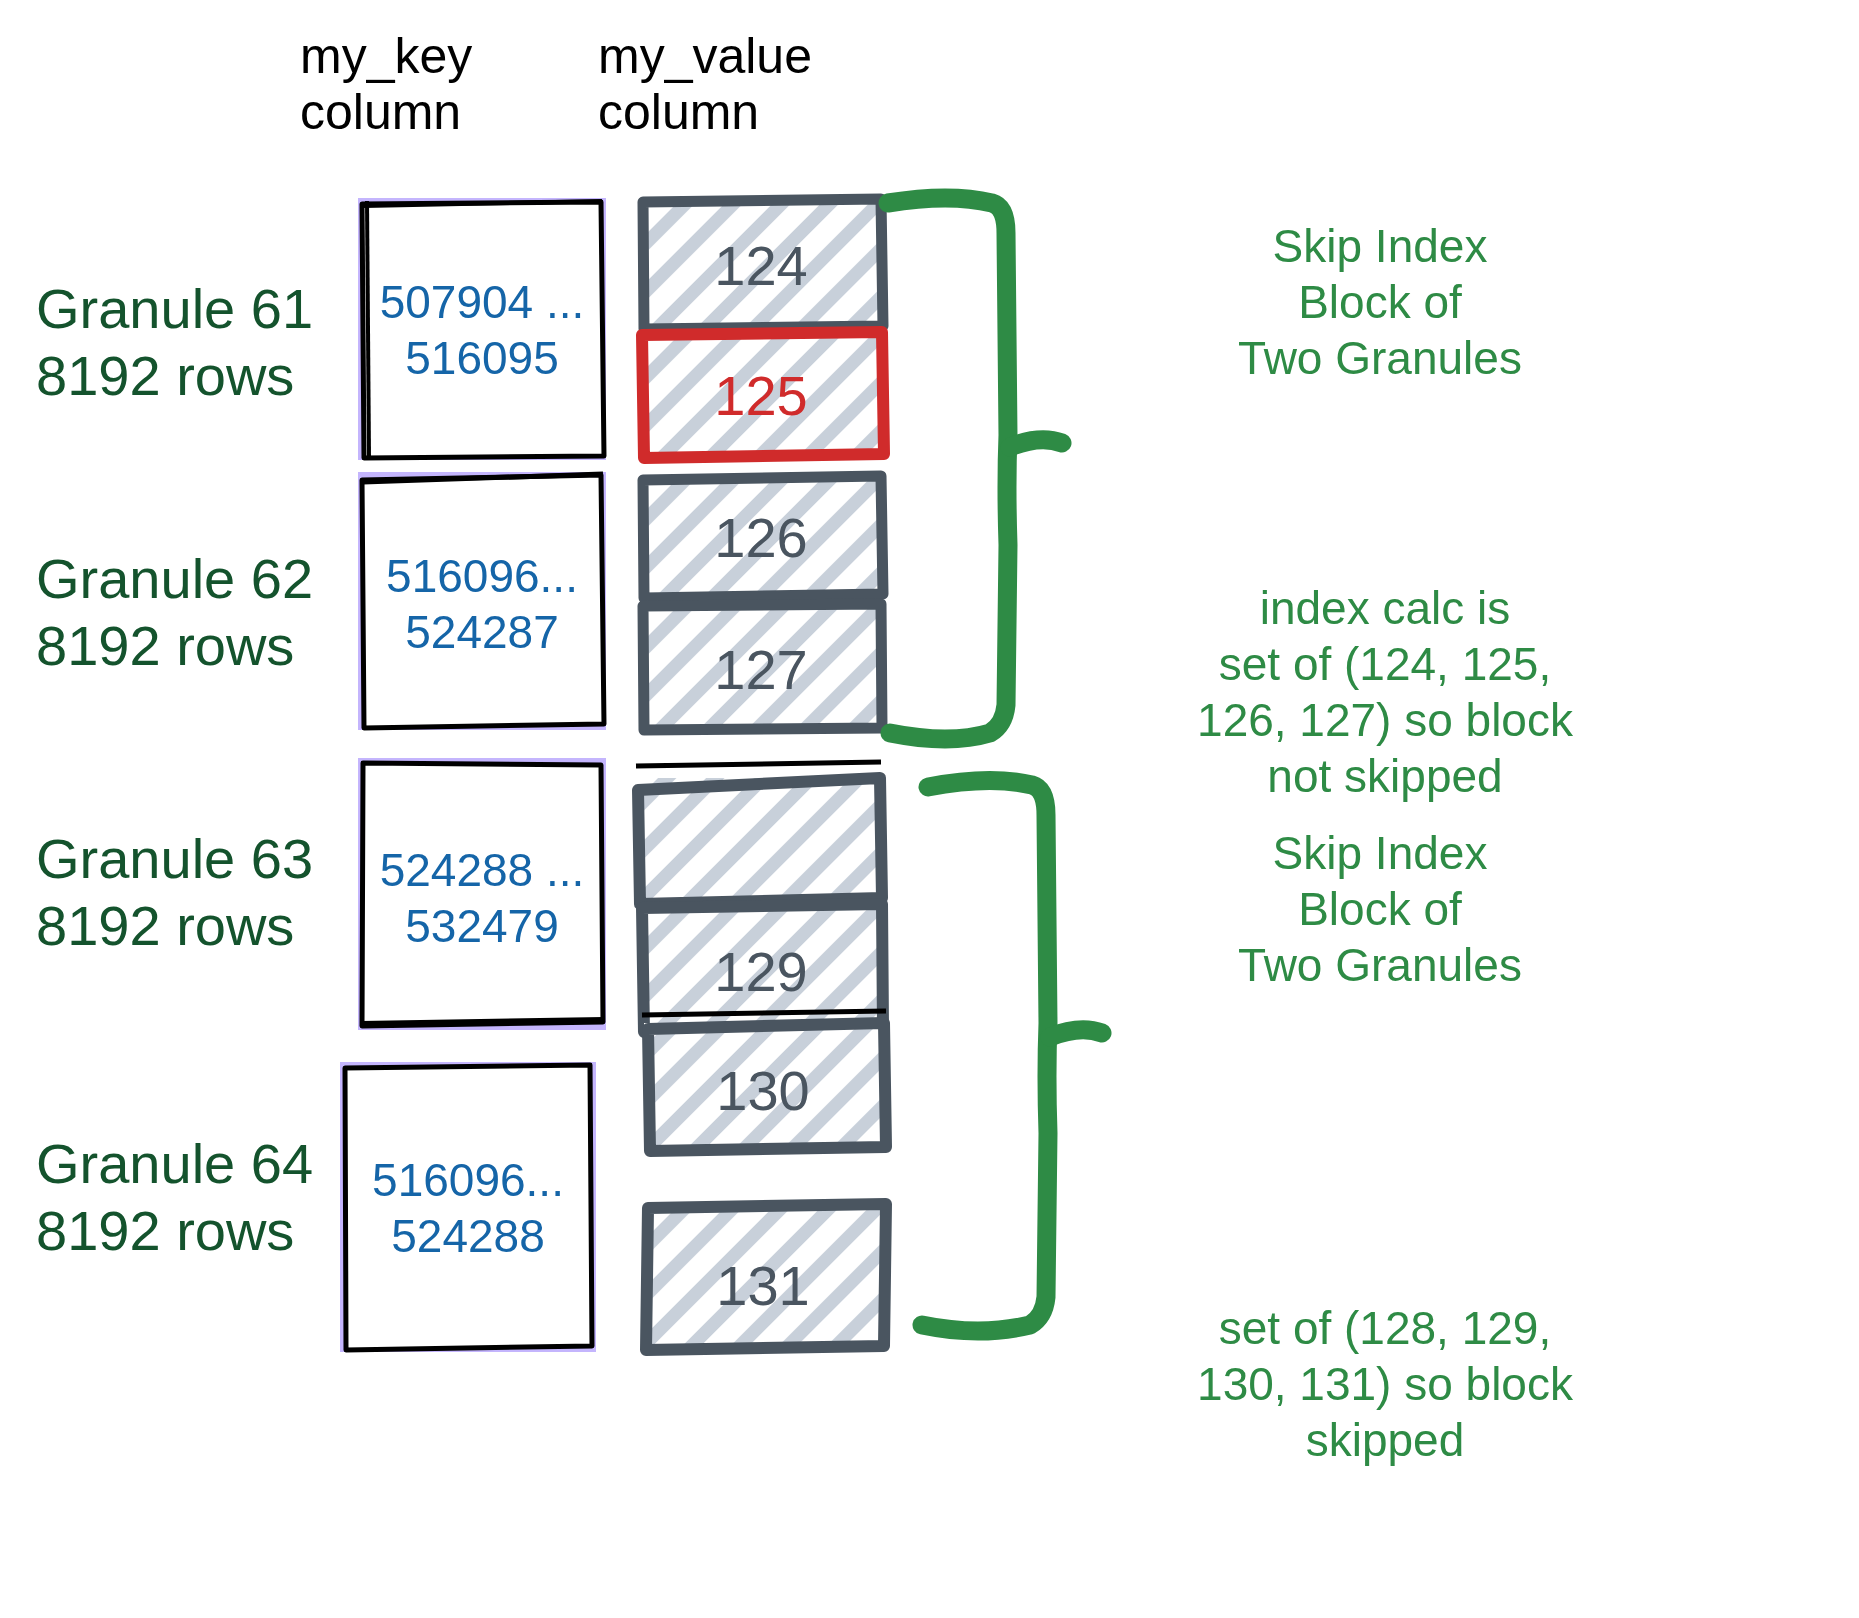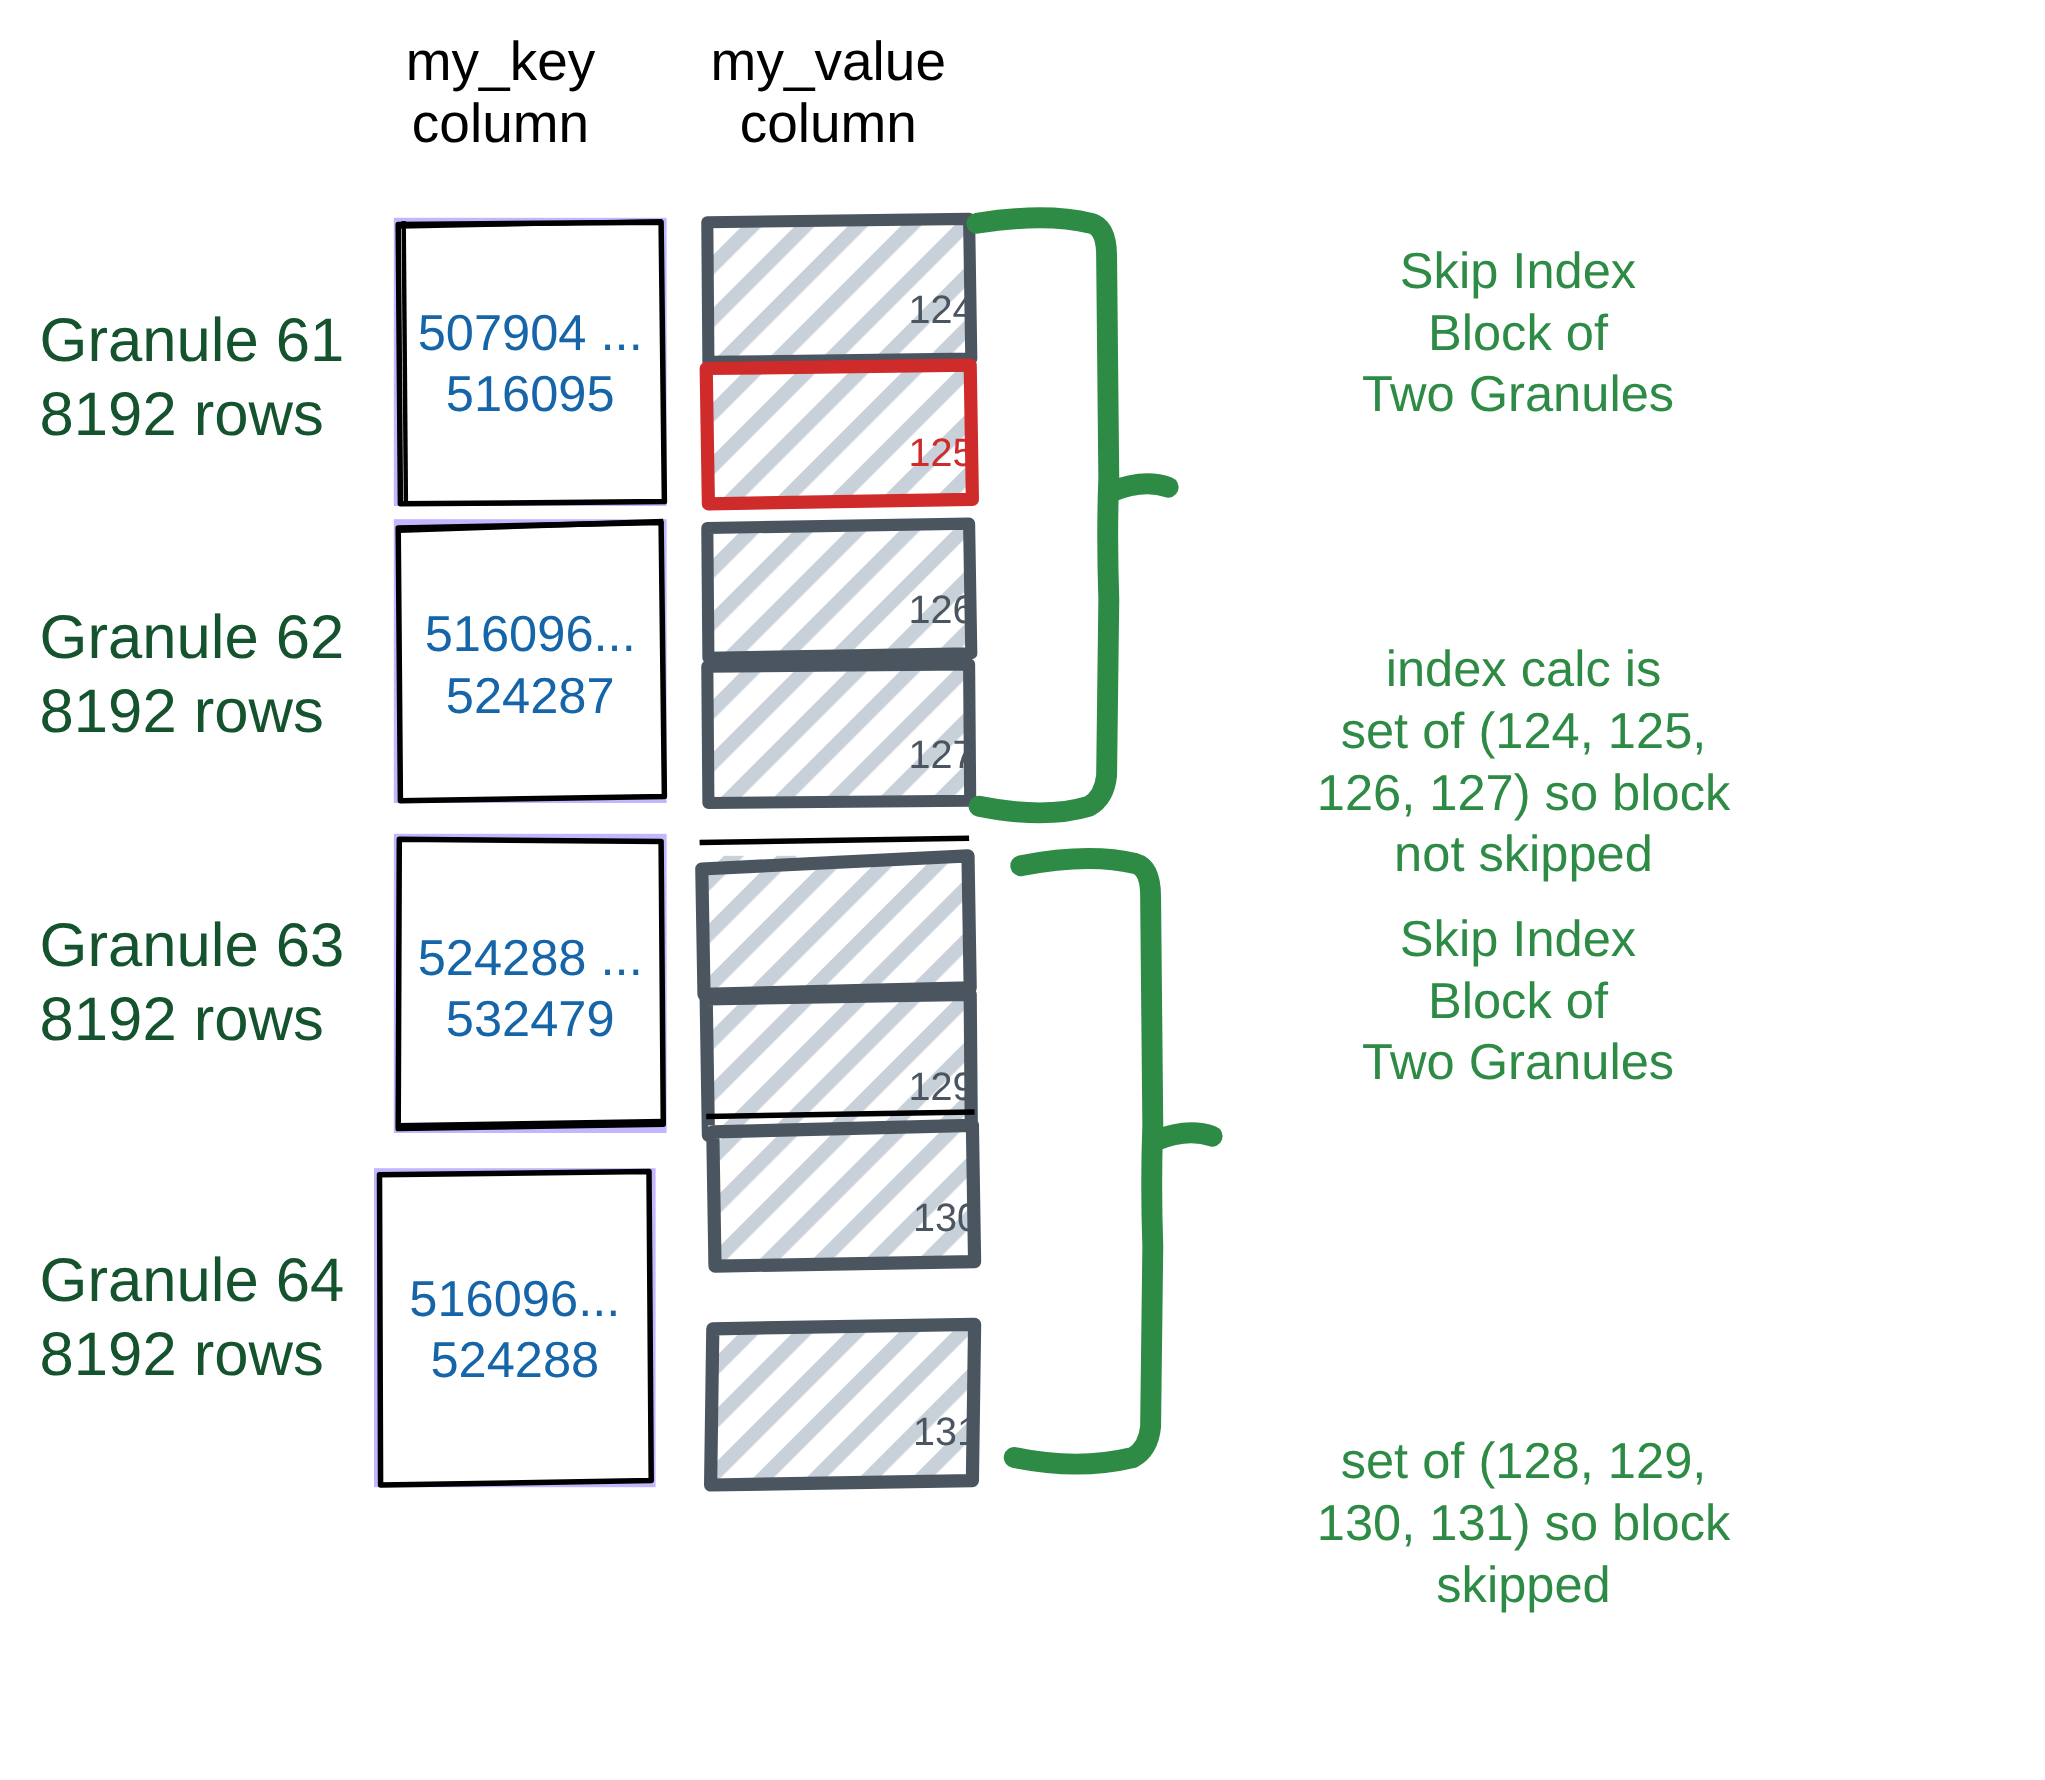--- a/index.html
+++ b/index.html
@@ -15,21 +15,21 @@
     position: relative;
     width: 1859px;
     height: 1618px;
     background: #ffffff;
     overflow: hidden;
   }
 
   
   .col-header {
     position: absolute;
-    text-align: center;
+    text-align: left;
     font-size: 50px;
     line-height: 1.12;
     color: #000000;
     white-space: pre-line;
   }
   #header-key   { left: 300px; top: 28px; width: 310px; }
   #header-value { left: 598px; top: 28px; width: 310px; }
 
   
   .granule-label {
@@ -76,25 +76,24 @@
     position: absolute;
     inset: 0;
     width: 100%;
     height: 100%;
     overflow: visible;
   }
   .val-text {
     position: absolute;
     left: 0;
     right: 0;
-    text-align: right;
-    font-size: 36px;
+    text-align: center;
+    font-size: 56px;
     color: #4A5560;
     line-height: 1;
-    margin-top: 26px;
   }
   .val-text.highlight { color: #D02B2B; }
 
   
   .bracket-svg {
     position: absolute;
     overflow: visible;
   }
   .note {
     position: absolute;

